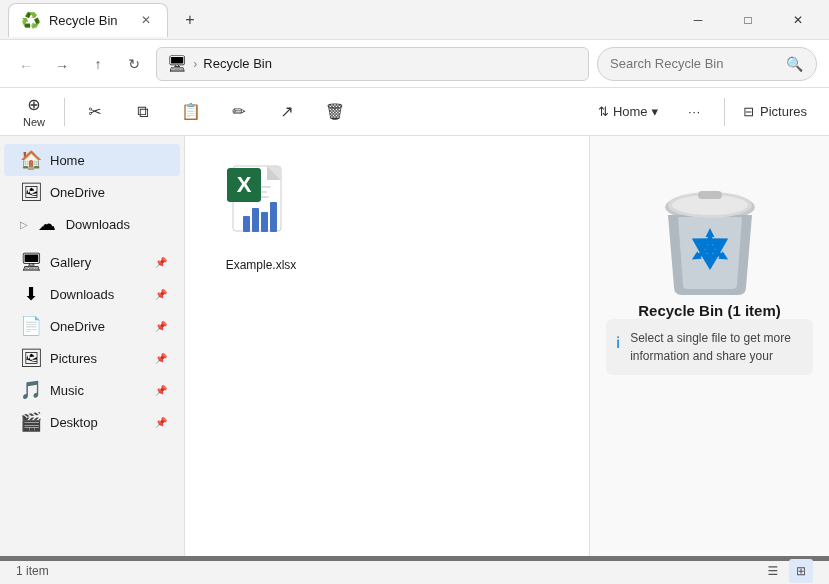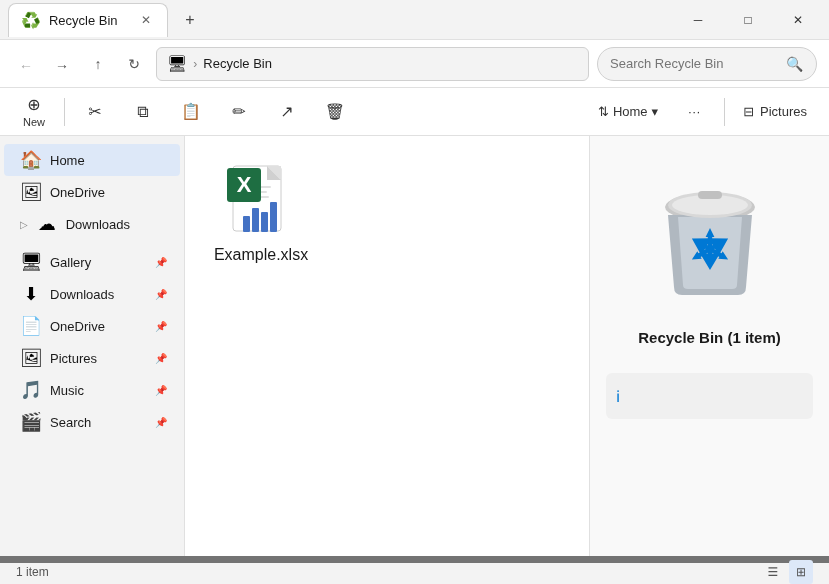--- a/index.html
+++ b/index.html
@@ -119,47 +119,47 @@
       flex: 1; display: flex; overflow: hidden;
     }
     .file-list {
       flex: 1; padding: 16px; overflow-y: auto; background: #ffffff;
     }
     .file-item {
       display: inline-flex; flex-direction: column; align-items: center;
       width: 120px; padding: 8px; border-radius: 4px; cursor: pointer;
     }
     .file-icon-container { width: 80px; height: 80px; position: relative; }
-    .file-name { font-size: 16px; color: #1a1a1a; text-align: right; margin-top: 6px; }
+    .file-name { font-size: 12px; color: #1a1a1a; text-align: right; margin-top: 18px; }
 
     
     .details-panel {
       width: 240px; min-width: 240px; background: #f9f9f9;
       border-left: 1px solid #e0e0e0; padding: 16px;
-      display: flex; flex-direction: column; align-items: center; gap: 27px;
+      display: flex; flex-direction: column; align-items: center; gap: 0;
       overflow-y: auto;
     }
     .recycle-bin-icon {
       width: 110px; height: 130px;
       display: flex; align-items: center; justify-content: center;
       margin-top: 20px;
     }
     .detail-title { font-size: 15px; font-weight: 600; color: #1a1a1a; text-align: center; }
     .detail-info {
       display: flex; align-items: flex-start; gap: 10px;
       background: #f0f0f0; border-radius: 6px; padding: 10px;
       width: 100%; font-size: 12px; color: #444; line-height: 1.5;
     }
     .info-icon { font-size: 16px; color: #0078d4; margin-top: 2px; }
 
     
     .statusbar {
       display: flex; align-items: center; justify-content: space-between;
       background: #f3f3f3; height: 24px; padding: 0 16px;
-      border-top: 7px solid #737373; font-size: 12px; color: #555;
+      border-top: 5px solid #737373; font-size: 12px; color: #555;
     }
     .view-toggles { display: flex; gap: 4px; }
     .view-btn {
       width: 24px; height: 24px; display: flex; align-items: center; justify-content: center;
       border-radius: 3px; cursor: pointer; color: #555;
     }
     .view-btn.active { background: #dde8f8; }
   </style>
 </head>
 <body>
@@ -274,21 +274,21 @@
       <span class="s-label">Pictures</span>
       <span class="s-pin">📌</span>
     </div>
     <div class="sidebar-item">
       <span class="s-icon">🎵</span>
       <span class="s-label">Music</span>
       <span class="s-pin">📌</span>
     </div>
     <div class="sidebar-item">
       <span class="s-icon">🎬</span>
-      <span class="s-label">Search</span>
+      <span class="s-label">Desktop</span>
       <span class="s-pin">📌</span>
     </div>
   </div>
 
   <div class="content-area">
     <div class="file-list">
       <div class="file-item">
         <div class="file-icon-container">
           
           <svg width="80" height="80" viewBox="0 0 80 80">
@@ -336,20 +336,21 @@
 
           <ellipse cx="50" cy="28" rx="42" ry="13" fill="#d8d8d8"></ellipse>
           <ellipse cx="50" cy="28" rx="38" ry="10" fill="#e8e8e8"></ellipse>
 
           <rect x="38" y="14" width="24" height="8" rx="4" fill="#c0c0c0"></rect>
         </svg>
       </div>
       <div class="detail-title">Recycle Bin (1 item)</div>
       <div class="detail-info">
         <span class="info-icon">ℹ</span>
+        <span>Select a single file to get more information and share your</span>
       </div>
     </div>
   </div>
 </div>
 
 <div class="statusbar">
   <span>1 item</span>
   <div class="view-toggles">
     <div class="view-btn">☰</div>
     <div class="view-btn active">⊞</div>

